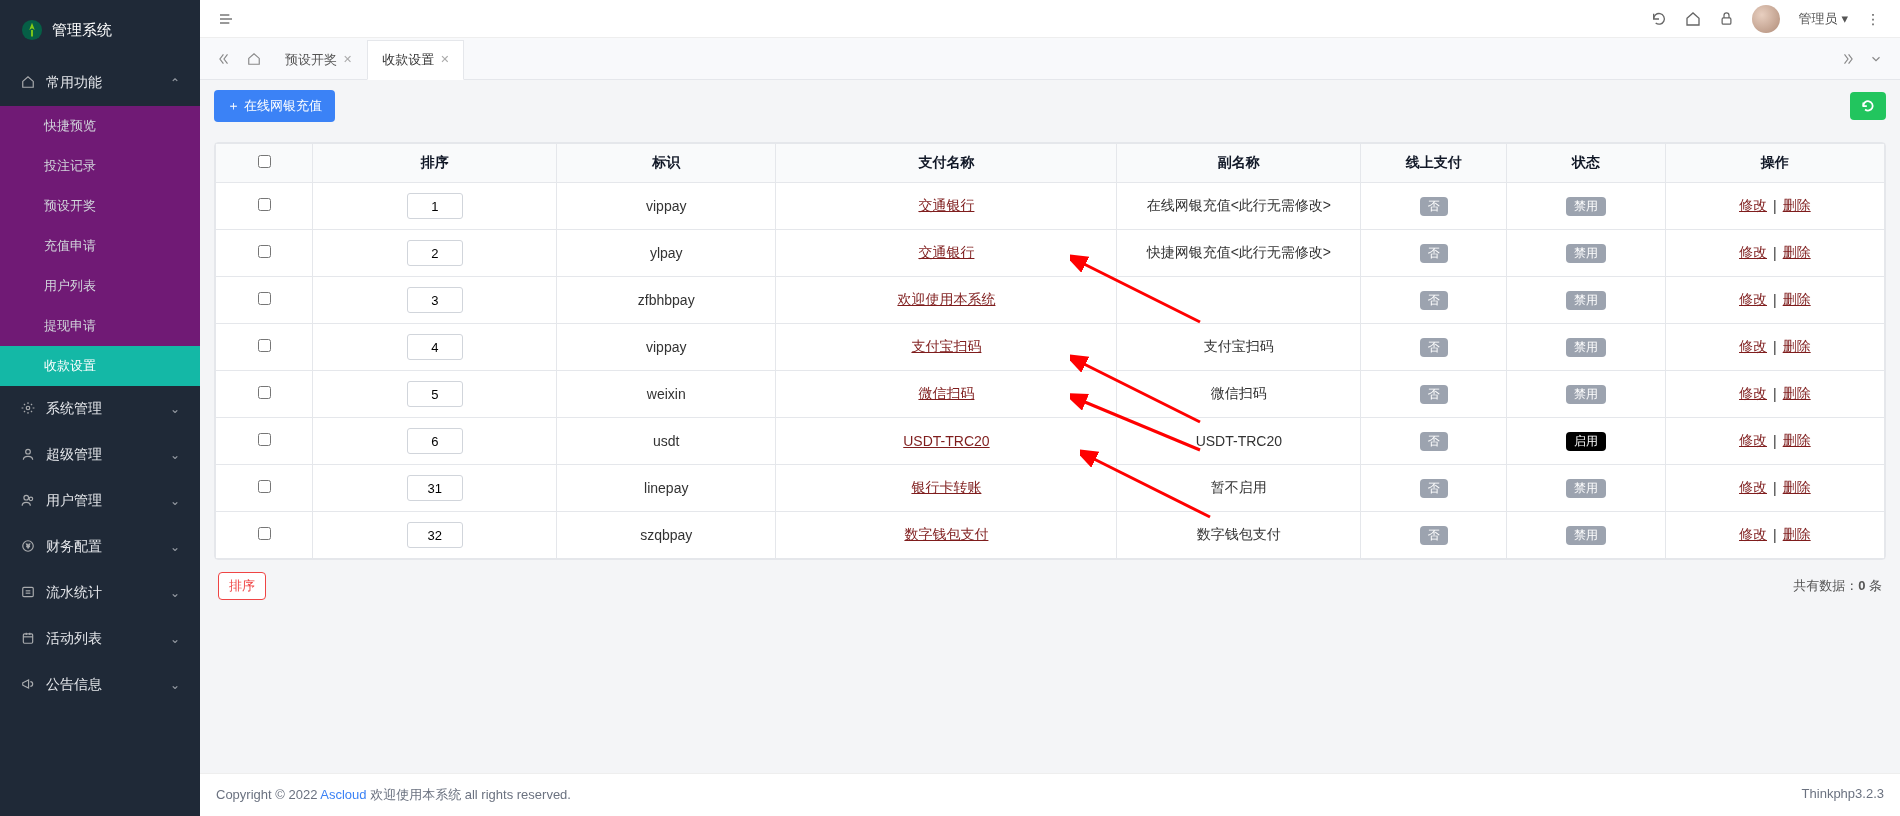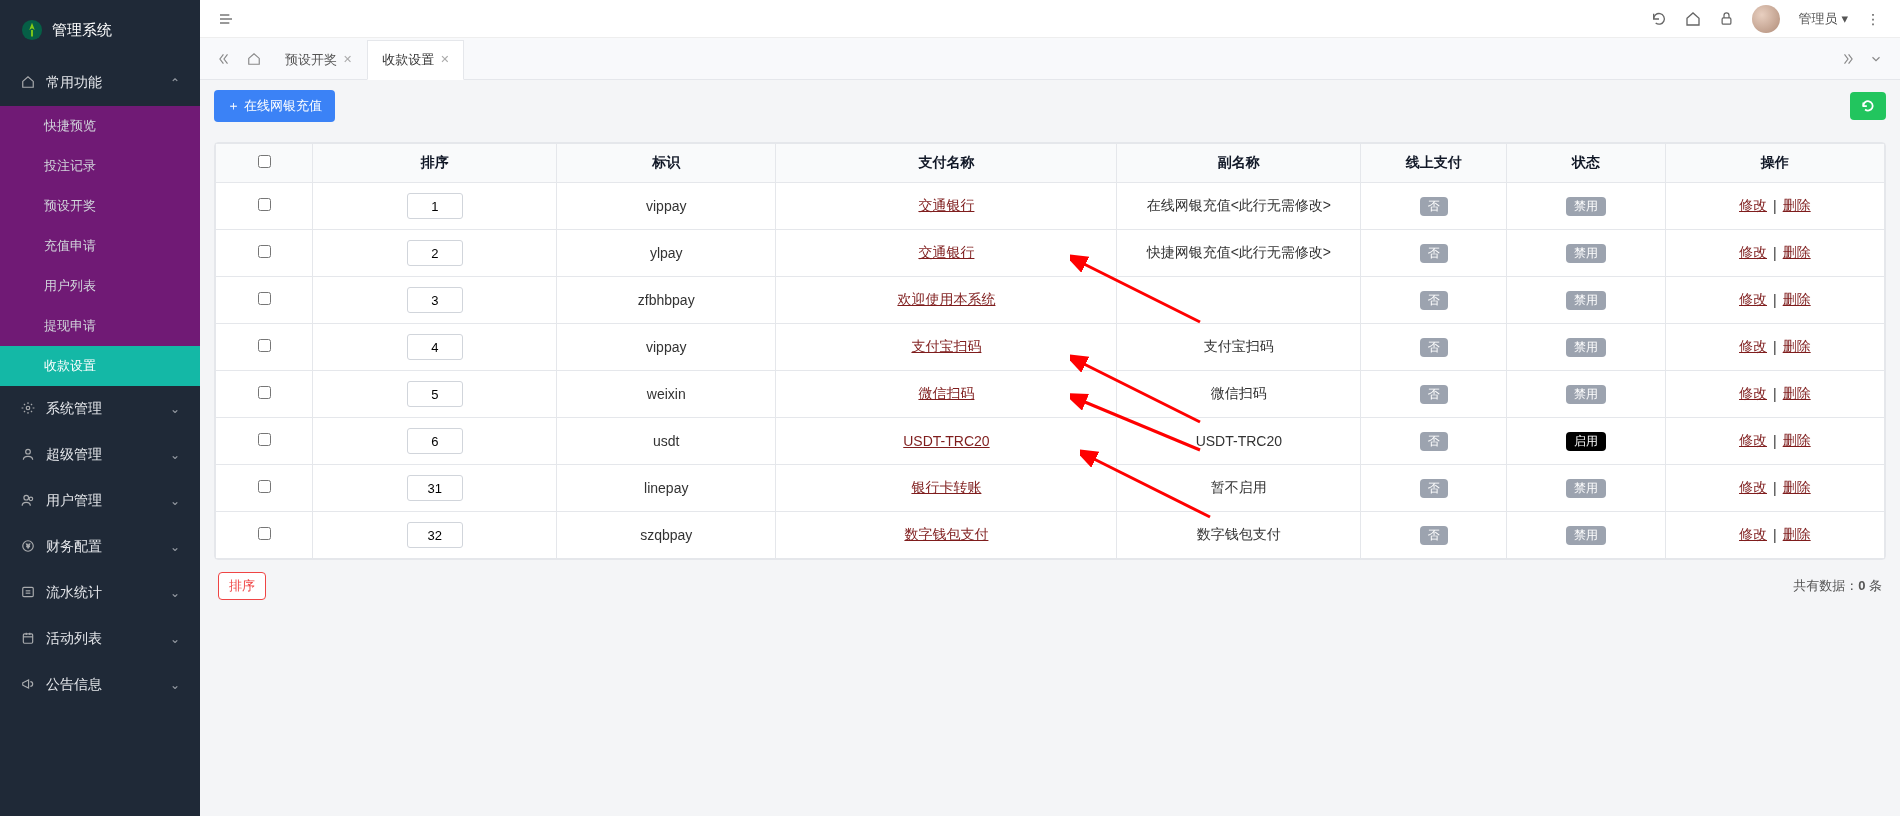--- a/index.html
+++ b/index.html
@@ -436,14 +436,20 @@
         <line x1="130" y1="70" x2="10" y2="10" stroke="red" stroke-width="3" marker-end="url(#ah1)"></line>
       </svg>
     <svg class="arrow" style="left:870px; top:258px;" width="140" height="70">
         <line x1="130" y1="60" x2="10" y2="10" stroke="red" stroke-width="3" marker-end="url(#ah1)"></line>
       </svg>
     <svg class="arrow" style="left:880px; top:315px;" width="140" height="80">
         <line x1="130" y1="70" x2="10" y2="10" stroke="red" stroke-width="3" marker-end="url(#ah1)"></line>
       </svg>
   </div>
 
+  <div class="footer">
+    <span>
+      <span>Copyright © 2022 </span><a href="#">Ascloud</a><span> 欢迎使用本系统 all rights reserved.</span>
+    </span>
+    <span>Thinkphp3.2.3</span>
+  </div>
 
 </div>
 
 </body></html>

